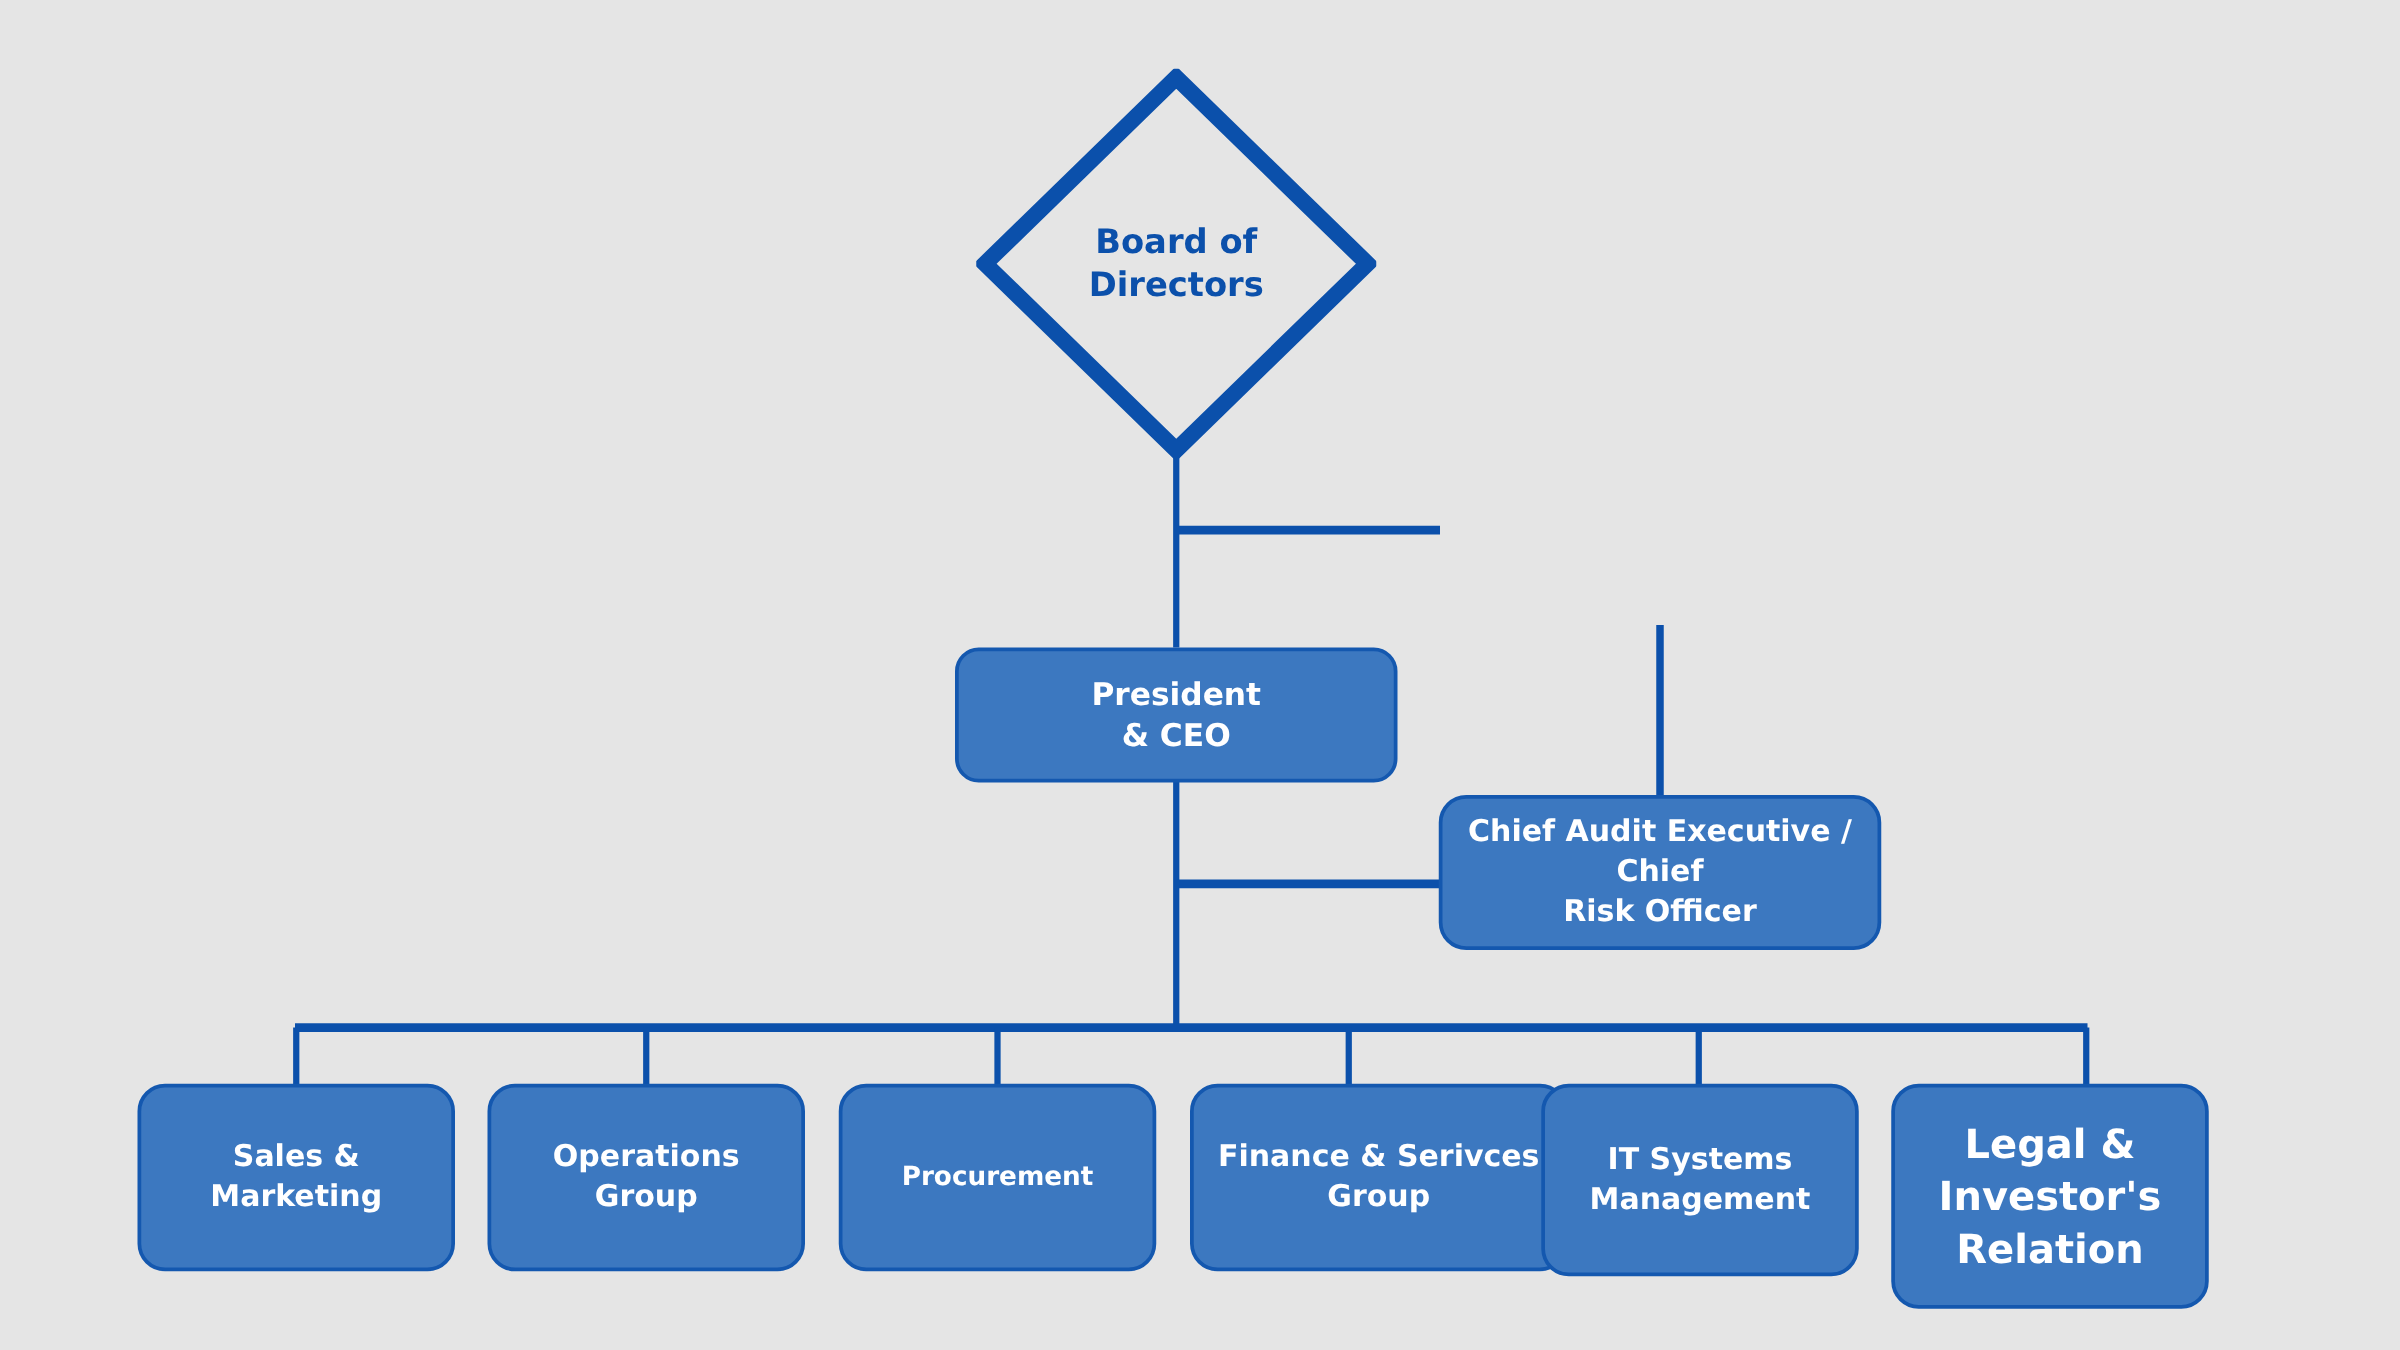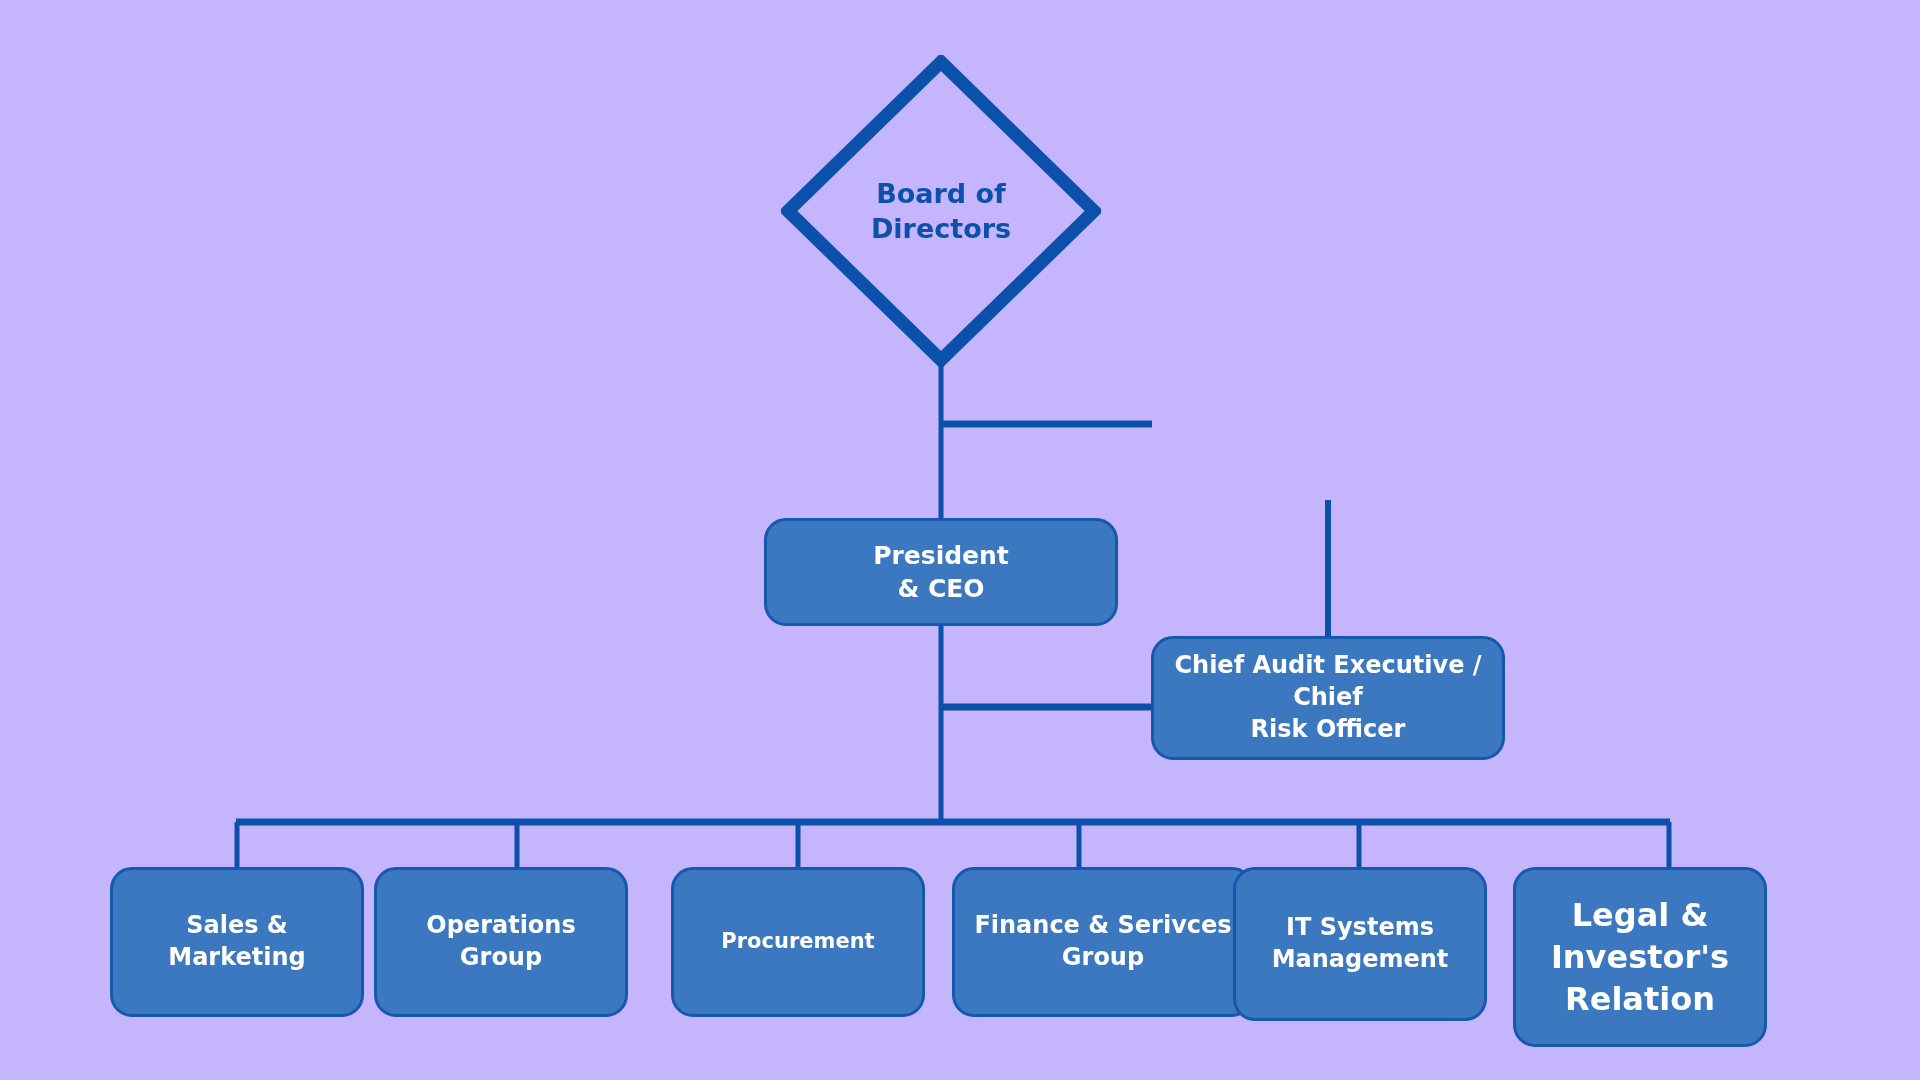--- a/index.html
+++ b/index.html
@@ -1,17 +1,17 @@
 <!DOCTYPE html>
 <html><head>
 <meta charset="utf-8">
 <style>
   html,body{margin:0;padding:0;background:#000;}
   body{width:1920px;height:1080px;overflow:hidden;font-family:"DejaVu Sans","Liberation Sans",sans-serif;}
-  #stage{position:relative;width:1920px;height:1080px;background:#c4b5fd;}
+  #stage{position:relative;width:1920px;height:1080px;background:#e5e5e5;}
   #wires{position:absolute;left:0;top:0;width:1920px;height:1080px;}
   .node{
     position:absolute;
     box-sizing:border-box;
     background:#3c78c0;
     border:3px solid #1458af;
     border-radius:22px;
     display:flex;align-items:center;justify-content:center;text-align:center;
     color:#ffffff;font-weight:bold;line-height:1.32;
     padding:6px 10px;
@@ -53,30 +53,30 @@
 
   <div class="diamond-wrap" style="left:781px;top:55px;width:320px;height:312px;">
     <svg class="diamond-svg" width="320" height="312" viewBox="0 0 320 312" xmlns="http://www.w3.org/2000/svg">
       <polygon points="160,7 313,156 160,305 7,156" fill="none" stroke="#0b50ab" stroke-width="13"></polygon>
     </svg>
     <div class="diamond-label" style="font-size:27px;">Board of
 Directors</div>
   </div>
 
 
-  <div class="node" style="left:764px;top:518px;width:354px;height:108px;font-size:25px;">President
+  <div class="node" style="left:764px;top:518px;width:354px;height:108px;font-size:25px;border-radius:19px;">President
 &amp; CEO</div>
 
   <div class="node" style="left:1151px;top:636px;width:354px;height:124px;font-size:24px;">Chief Audit Executive /
 Chief
 Risk Officer</div>
 
   <div class="node" style="left:110px;top:867px;width:254px;height:150px;font-size:24px;">Sales &amp; Marketing</div>
 
-  <div class="node" style="left:374px;top:867px;width:254px;height:150px;font-size:24px;">Operations
+  <div class="node" style="left:390px;top:867px;width:254px;height:150px;font-size:24px;">Operations
 Group</div>
 
   <div class="node" style="left:671px;top:867px;width:254px;height:150px;font-size:21px;">Procurement</div>
 
   <div class="node" style="left:952px;top:867px;width:302px;height:150px;font-size:24px;">Finance &amp; Serivces
 Group</div>
 
   <div class="node" style="left:1233px;top:867px;width:254px;height:154px;font-size:24px;">IT Systems
 Management</div>
 

